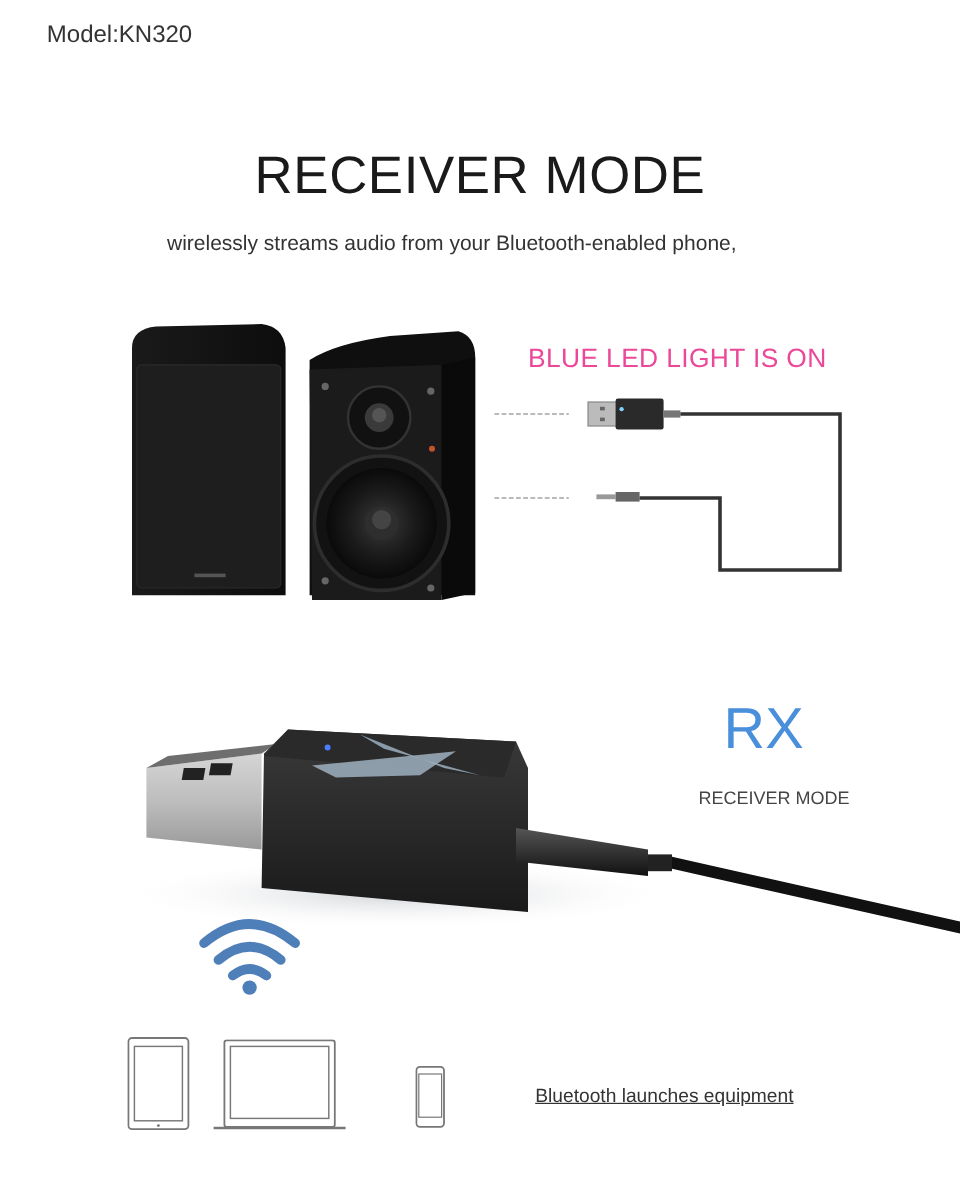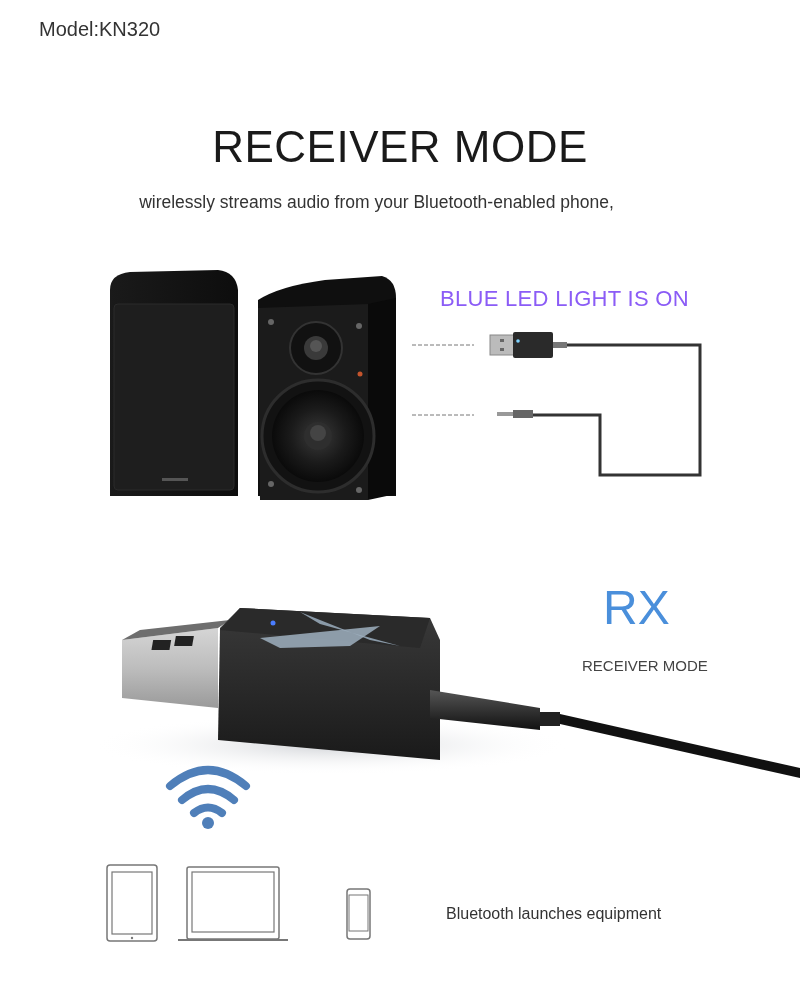--- a/index.html
+++ b/index.html
@@ -1,24 +1,24 @@
 <!DOCTYPE html>
 <html><head>
 <meta charset="utf-8">
 <style>
   html, body { margin: 0; padding: 0; background: #ffffff; }
   body { width: 800px; height: 1000px; position: relative; overflow: hidden; font-family: "Liberation Sans", sans-serif; color: #222; }
   .abs { position: absolute; }
   .model { left: 25px; top: 18px; font-size: 20px; color: #333; margin-left: 14px; }
   .title { left: 0; width: 800px; top: 122px; text-align: center; font-size: 44px; color: #1a1a1a; letter-spacing: 0.5px; }
   .subtitle { left: 0; width: 753px; top: 190px; text-align: center; font-size: 17.5px; color: #333; line-height: 24px; }
-  .led-text { left: 440px; top: 286px; font-size: 22px; color: #8b5cf6; font-weight: normal; letter-spacing: 0.3px; }
+  .led-text { left: 440px; top: 286px; font-size: 22px; color: #ec4899; font-weight: normal; letter-spacing: 0.3px; }
   .rx { left: 603px; top: 580px; font-size: 48px; color: #4a8fdb; }
   .rx-sub { left: 582px; top: 657px; font-size: 15px; color: #444; }
-  .launch { left: 446px; top: 905px; font-size: 16px; color: #333; }
+  .launch { left: 446px; top: 905px; font-size: 16px; color: #333; text-decoration: underline; }
   svg { position: absolute; }
 </style>
 </head>
 <body>
 
 <div class="abs model">Model:KN320</div>
 <div class="abs title">RECEIVER MODE</div>
 <div class="abs subtitle">
   <div>wirelessly streams audio from your Bluetooth-enabled phone,</div>
 </div>

